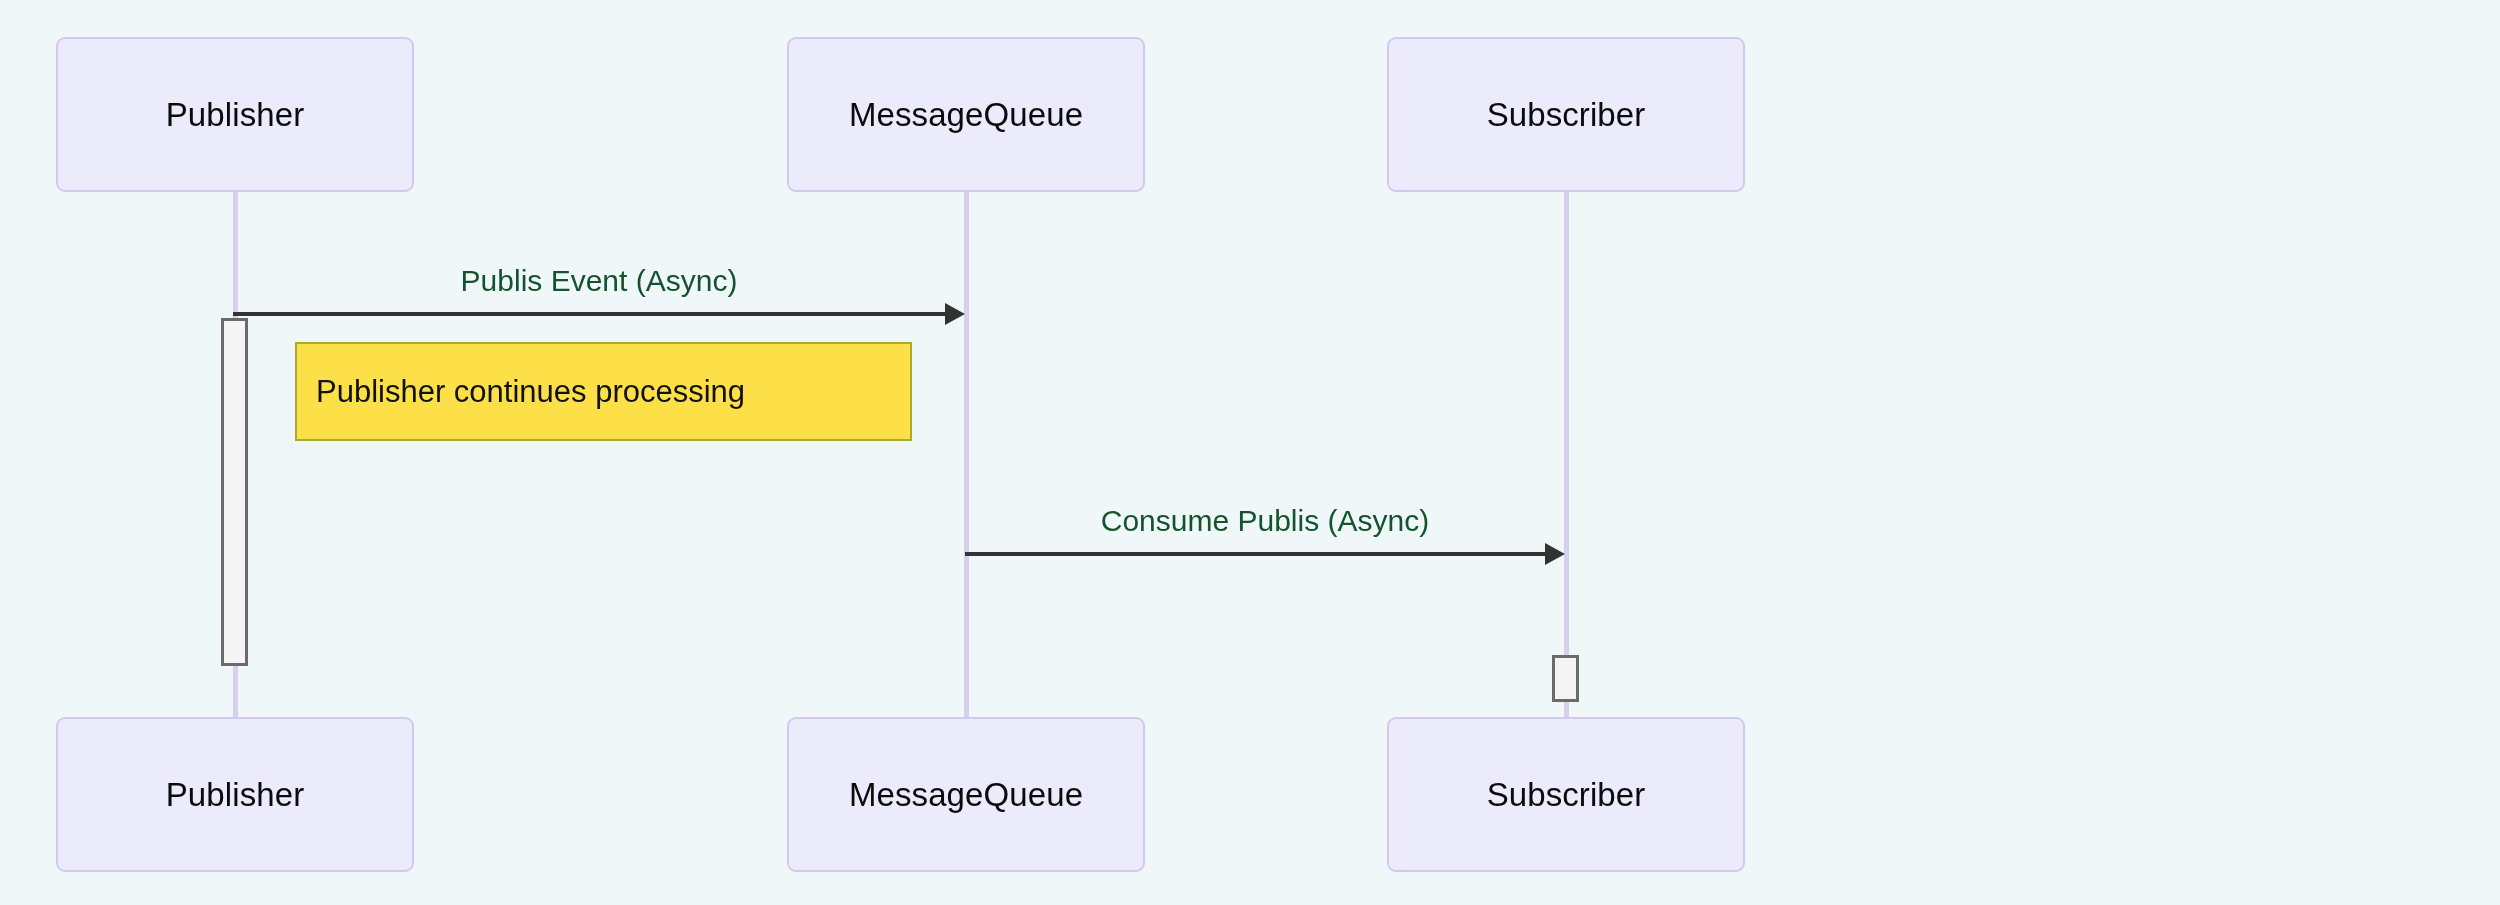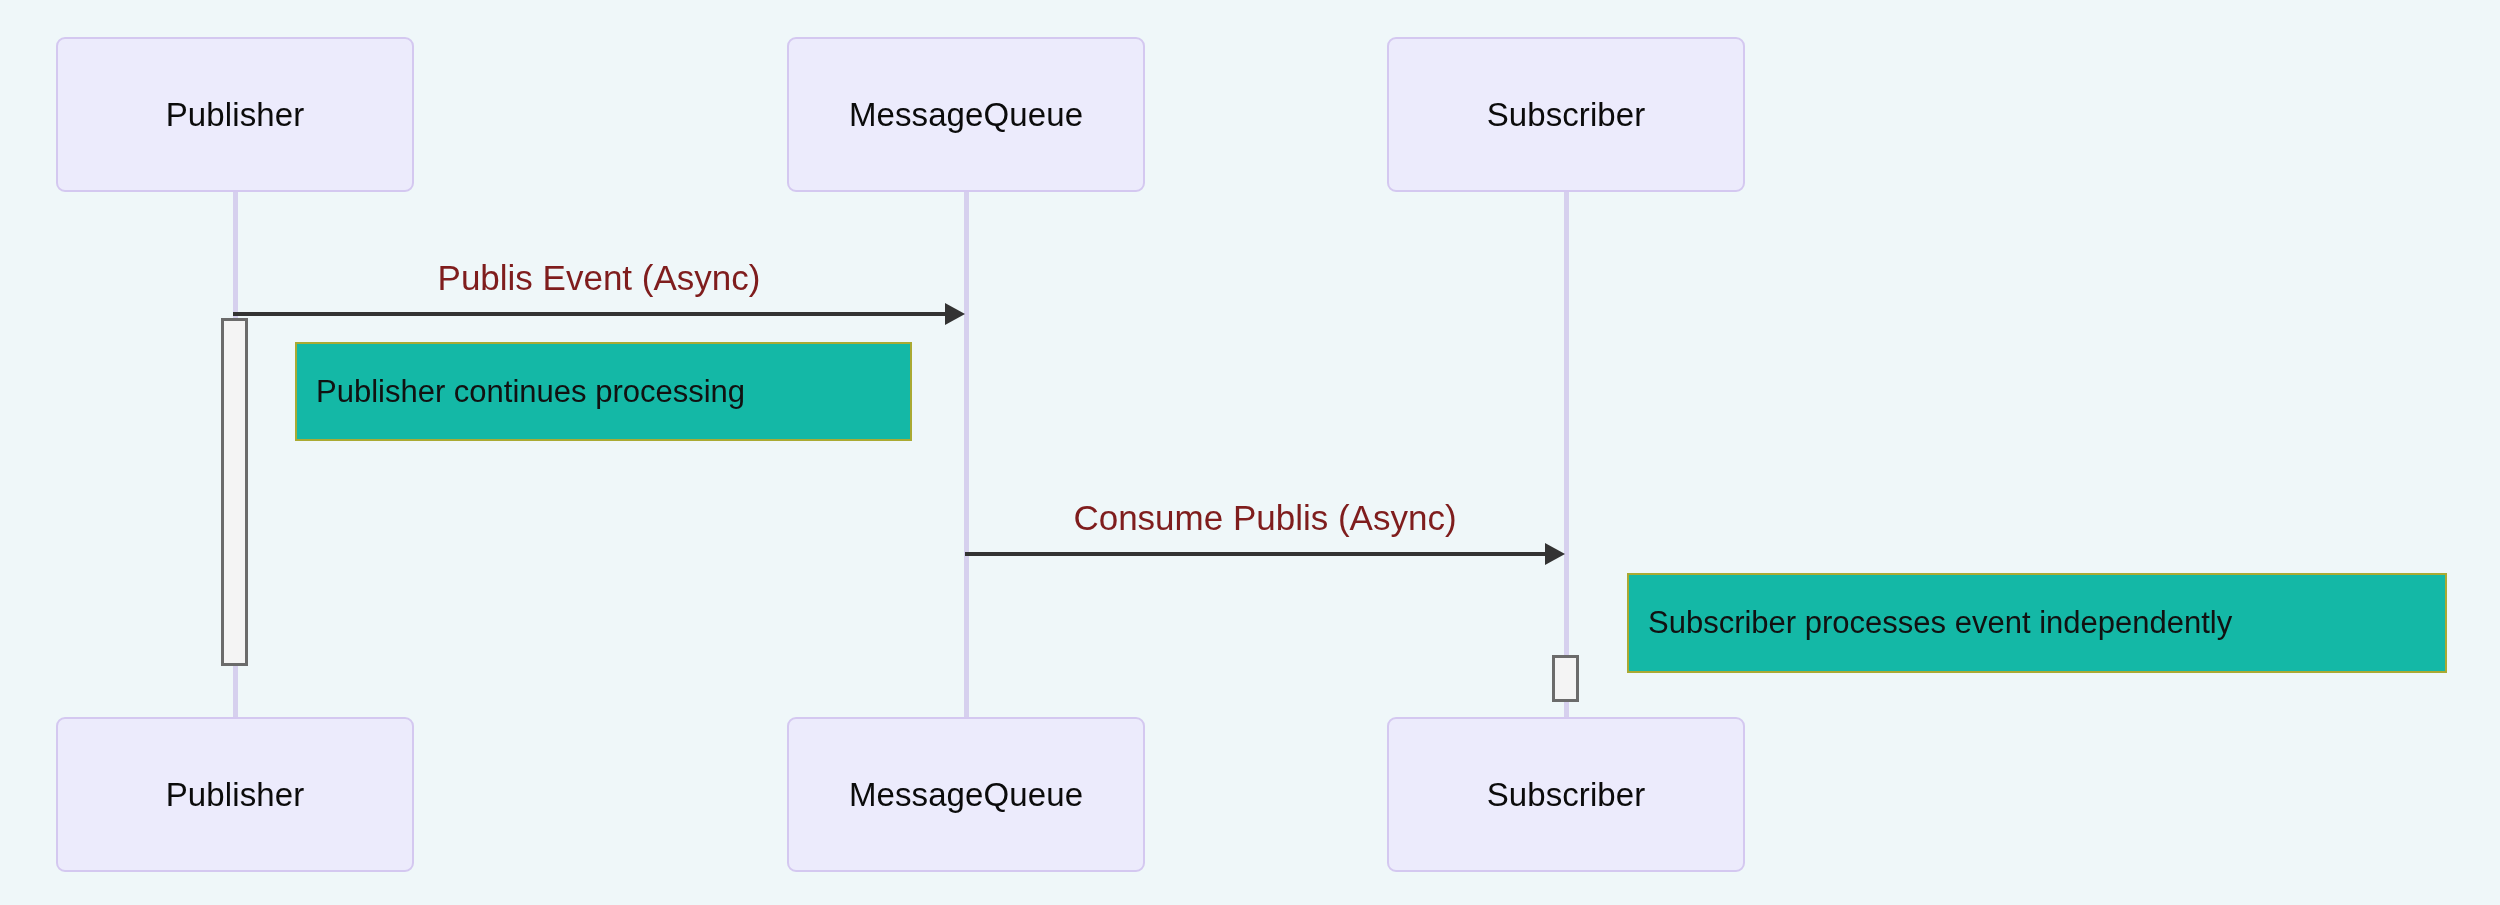--- a/index.html
+++ b/index.html
@@ -73,29 +73,29 @@
     height: 0;
     border-top: 11px solid transparent;
     border-bottom: 11px solid transparent;
     border-left: 20px solid #333333;
   }
   .message .msg-label {
     position: absolute;
     bottom: 14px;
     width: 100%;
     text-align: center;
-    font-size: 35px;
-    color: #7f1d1d;
+    font-size: 30px;
+    color: #14532d;
     white-space: nowrap;
   }
 
   
   .note {
     position: absolute;
-    background: #14b8a6;
+    background: #fde047;
     border: 2px solid #aaaa33;
     box-sizing: border-box;
     display: flex;
     align-items: center;
     padding-left: 19px;
   }
   .note-text {
     font-size: 31px;
     color: #111111;
     white-space: nowrap;
@@ -135,23 +135,20 @@
   <div class="message" style="left:965px; top:552px; width:600px;">
     <div class="msg-line" style="width:583px;"></div>
     <div class="msg-head" style="left:580px;"></div>
     <div class="msg-label">Consume Publis (Async)</div>
   </div>
 
   <div class="note" style="left:295px; top:342px; width:617px; height:99px;">
     <span class="note-text">Publisher continues processing</span>
   </div>
 
-  <div class="note" style="left:1627px; top:573px; width:820px; height:100px;">
-    <span class="note-text">Subscriber processes event independently</span>
-  </div>
 
   <div class="participant" style="left:56px; top:717px;">
     <span class="participant-label">Publisher</span>
   </div>
 
   <div class="participant" style="left:787px; top:717px;">
     <span class="participant-label">MessageQueue</span>
   </div>
 
   <div class="participant" style="left:1387px; top:717px;">

